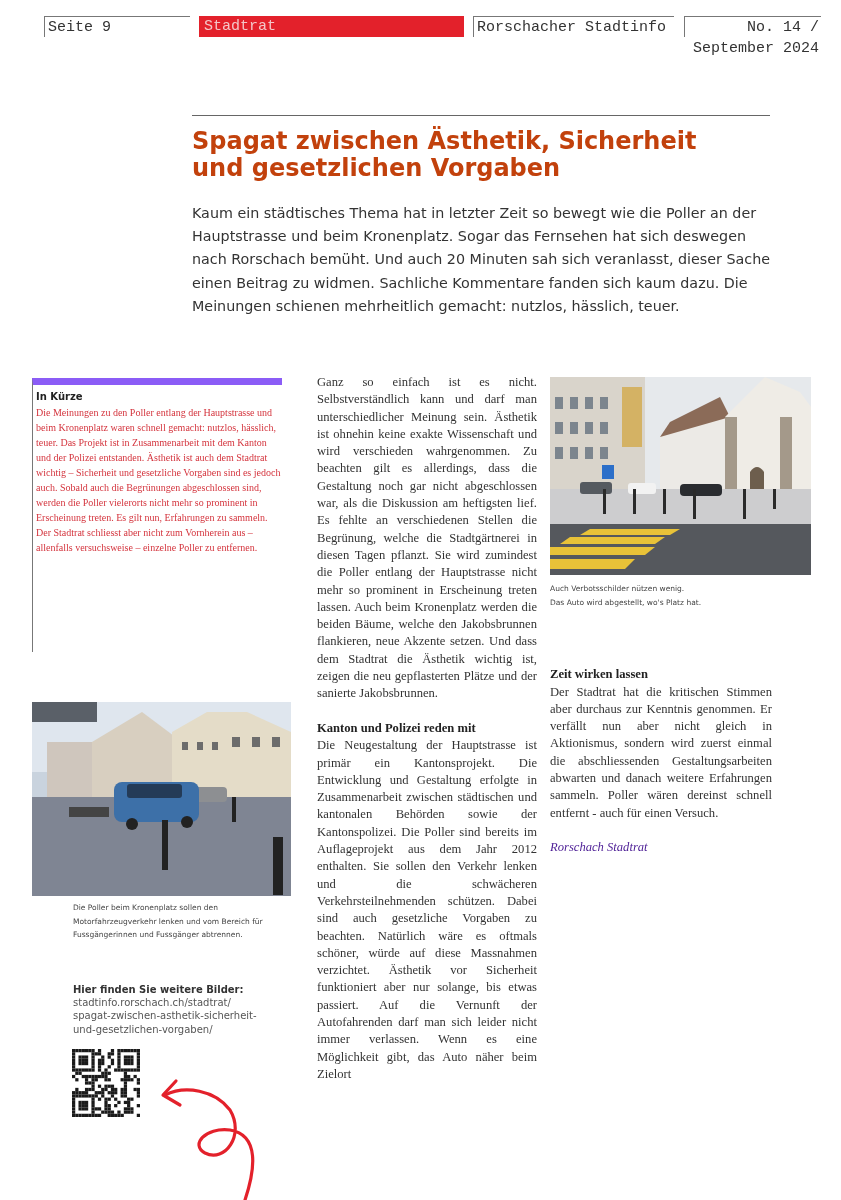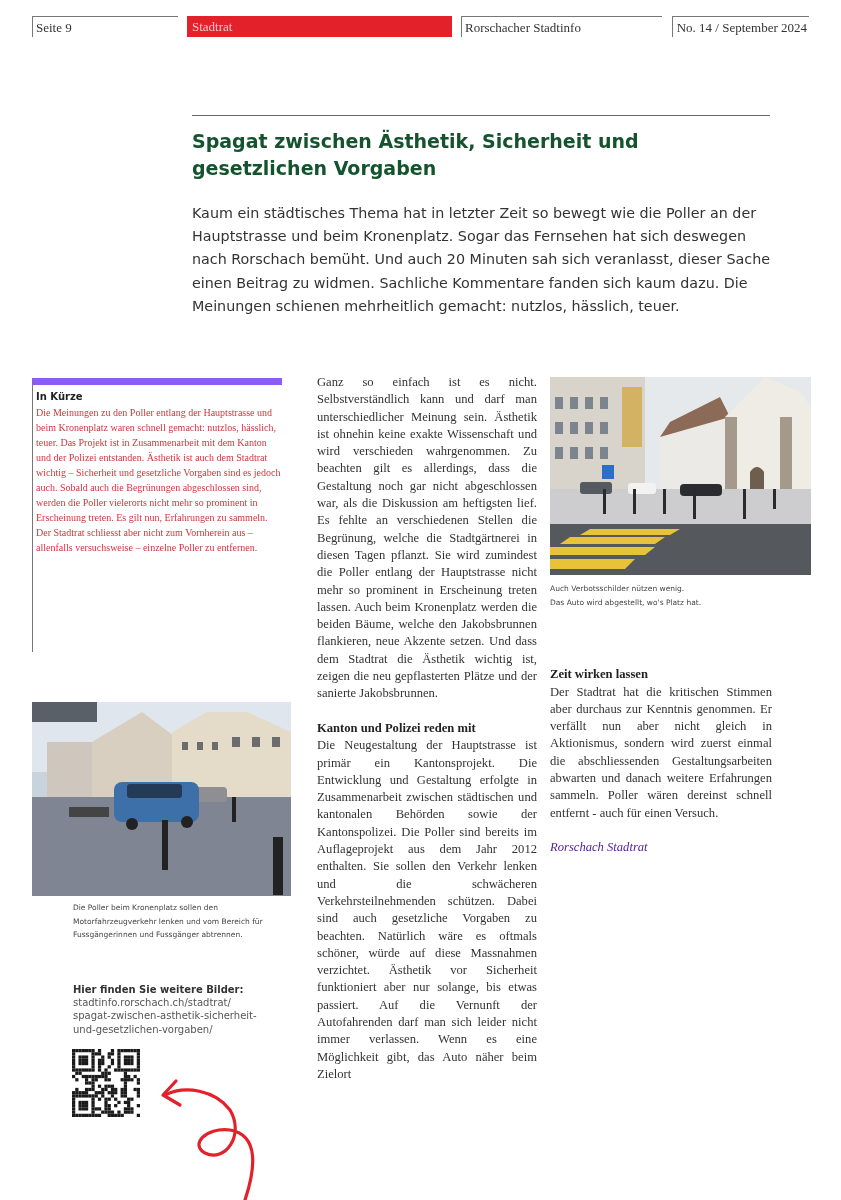--- a/index.html
+++ b/index.html
@@ -1,30 +1,30 @@
 <!DOCTYPE html>
 <html><head>
 <meta charset="utf-8">
 <style>
   * { box-sizing: border-box; margin: 0; padding: 0; }
   html, body { width: 841px; height: 1200px; background: #ffffff; overflow: hidden; }
   body { position: relative; font-family: "Liberation Sans", sans-serif; color: #2a2a2a; }
 
   
-  .hdr { position: absolute; top: 16px; height: 21px; font-size: 13px; line-height: 21px; padding-left: 3px;
-         border-top: 1px solid #777; border-left: 1px solid #777; color: #333; font-family: Liberation Serif, serif; }
+  .hdr { position: absolute; top: 16px; height: 21px; font-size: 15px; line-height: 21px; padding-left: 3px;
+         border-top: 1px solid #777; border-left: 1px solid #777; color: #333; font-family: Liberation Mono, monospace; margin-left: 12px; }
   .hdr-page { left: 32px; width: 146px; }
   .hdr-section { left: 187px; width: 265px; background: #e3212b; border: none; color: #f4c6c8; padding-left: 5px; }
   .hdr-pub { left: 461px; width: 201px; }
   .hdr-issue { left: 672px; width: 137px; text-align: right; padding-right: 2px; }
 
   
   .title-rule { position: absolute; left: 192px; top: 115px; width: 578px; height: 1px; background: #666; }
   .title { position: absolute; left: 192px; top: 128px; width: 560px; font-family: "DejaVu Sans", sans-serif;
-           font-weight: bold; font-size: 19px; line-height: 27px; color: #14532d; }
+           font-weight: bold; font-size: 24px; line-height: 27px; color: #c2410c; }
   .lead { position: absolute; left: 192px; top: 202px; width: 580px; font-family: "DejaVu Sans", sans-serif;
           font-size: 14.3px; line-height: 23.2px; color: #333; }
 
   
   .summary { position: absolute; left: 32px; top: 378px; width: 250px; height: 274px;
              border-top: 7px solid #8b5cf6; border-left: 1px solid #777; padding: 4px 0 0 3px; }
   .summary-head { font-family: "DejaVu Sans", sans-serif; font-weight: bold; font-size: 10px; line-height: 16px; color: #222; }
   .summary-body { font-family: Liberation Serif, serif; font-size: 10px; line-height: 15px; color: #d4343d; }
 
   

